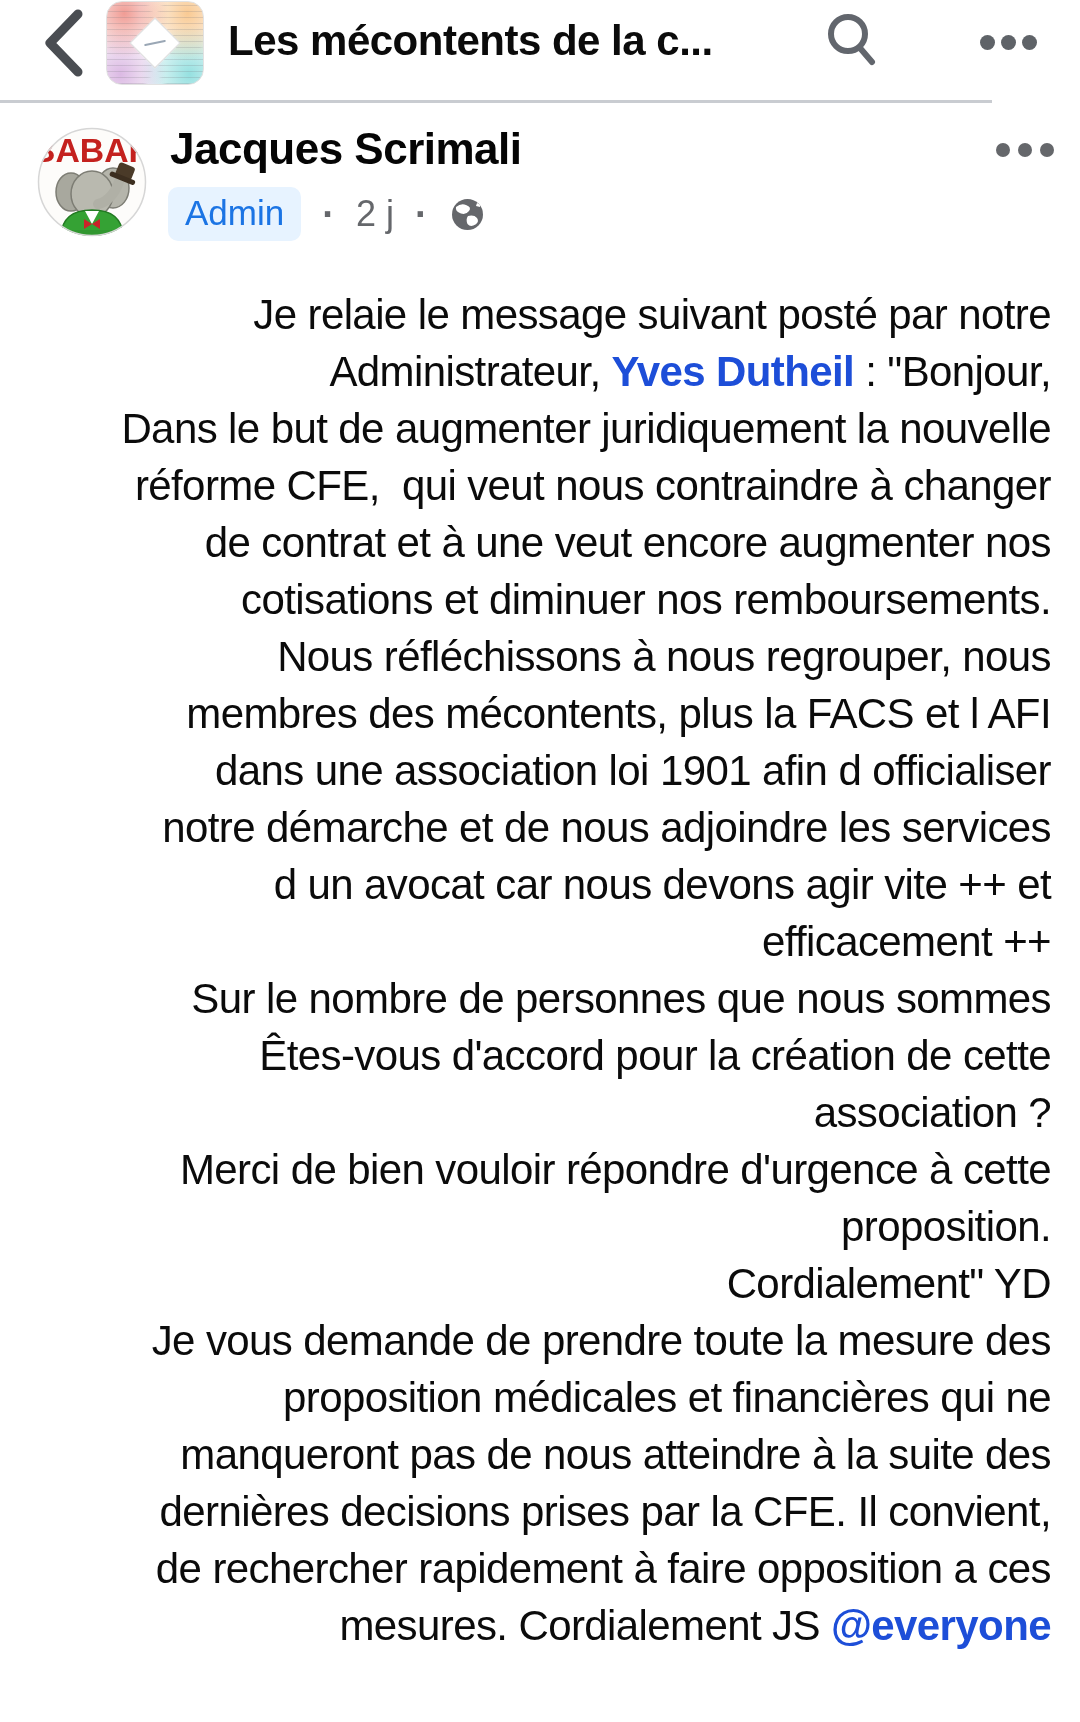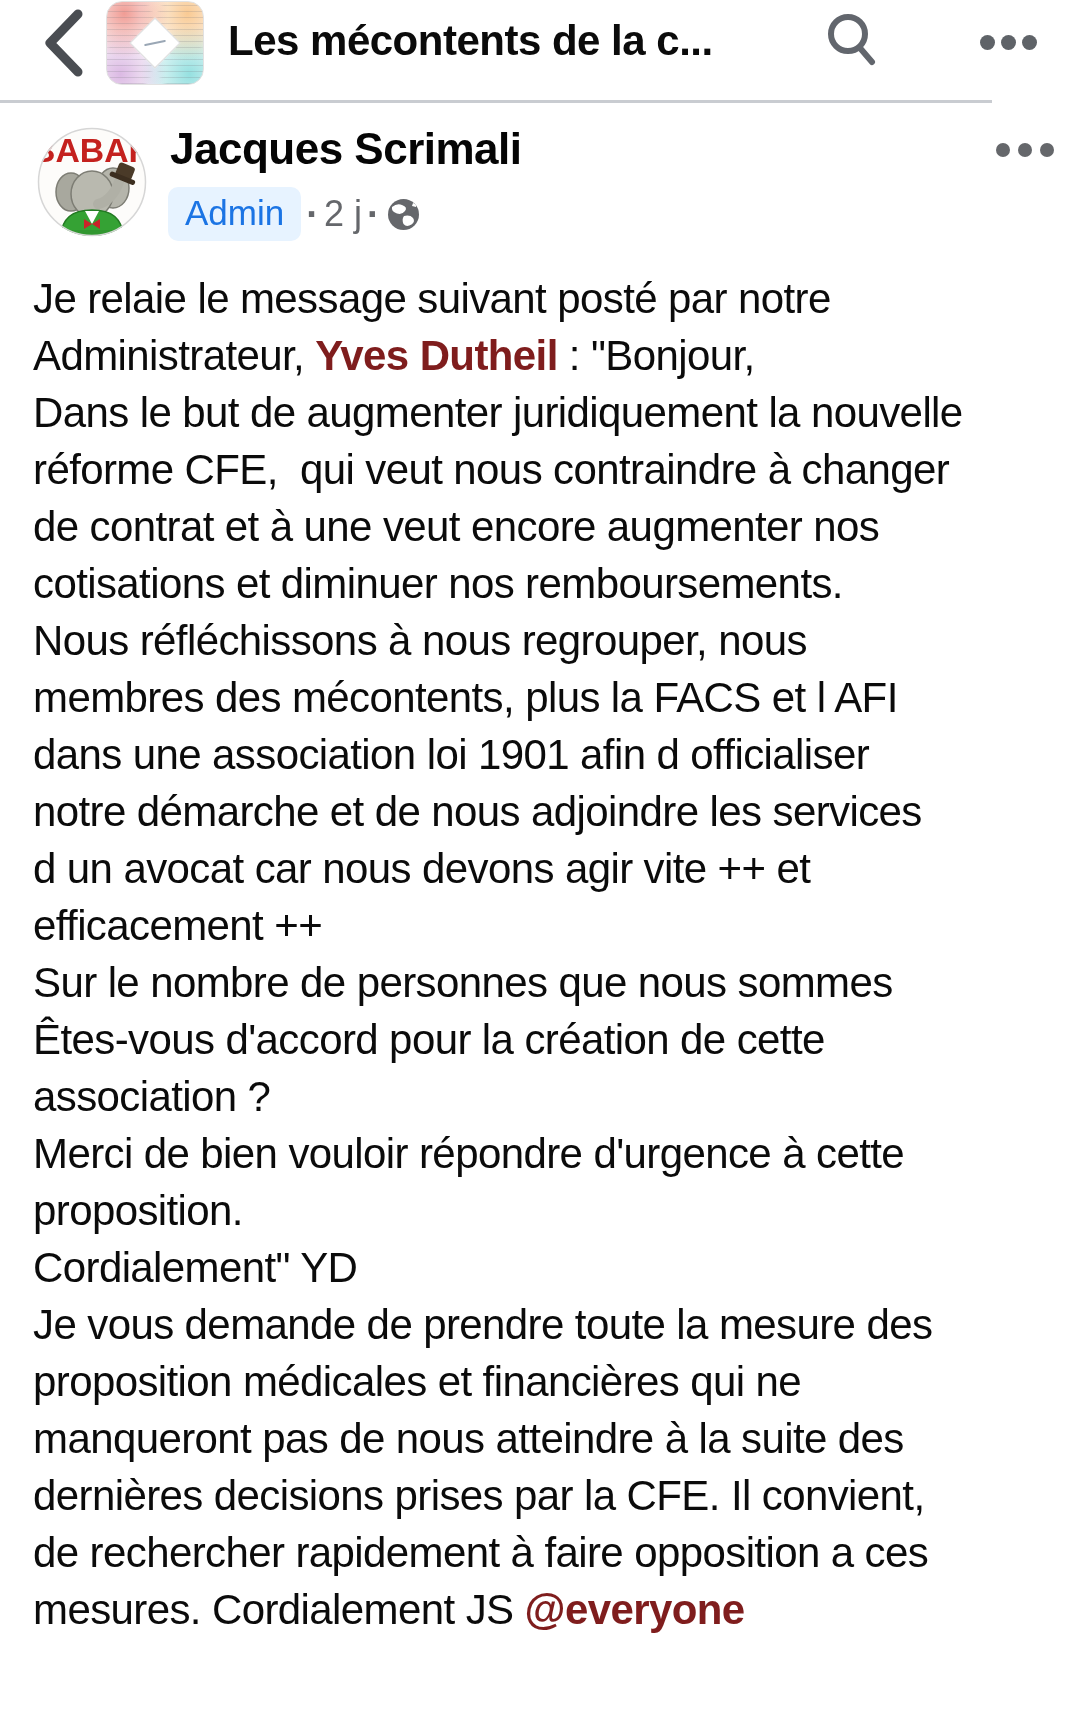--- a/index.html
+++ b/index.html
@@ -44,30 +44,30 @@
   .topbar-more{position:absolute;left:968px;top:0;width:80px;height:84px;background:none;border:none;
     display:flex;align-items:center;justify-content:center;gap:6px;cursor:pointer;}
   .topbar-more .dot{width:15px;height:15px;border-radius:50%;background:#5f6368;}
   
   .post-avatar{position:absolute;left:36px;top:126px;width:112px;height:112px;cursor:pointer;}
   .author-name{position:absolute;left:170px;top:124px;font-size:44px;font-weight:bold;color:#050505;
     letter-spacing:-0.5px;cursor:pointer;}
   .post-more{position:absolute;left:985px;top:130px;width:80px;height:40px;background:none;border:none;
     display:flex;align-items:center;justify-content:center;gap:8px;cursor:pointer;}
   .post-more .dot{width:14px;height:14px;border-radius:50%;background:#65676B;}
-  .meta-row{position:absolute;left:168px;top:188px;height:52px;display:flex;align-items:center;gap:5px;}
+  .meta-row{position:absolute;left:168px;top:188px;height:52px;display:flex;align-items:center;gap:21px;}
   .admin-badge{background:#E7F3FF;color:#1B74E4;font-size:35px;line-height:35px;
     padding:8px 17px 11px 17px;border-radius:10px;}
   .meta-sep{color:#65676B;font-size:38px;font-weight:bold;line-height:38px;}
   .meta-time{color:#65676B;font-size:36px;line-height:38px;}
   .globe{width:33px;height:33px;margin-left:2px;}
   
-  .post-body{position:absolute;left:33px;top:270px;width:1018px;color:#0b0b0b;}
+  .post-body{position:absolute;left:33px;top:286px;width:1018px;color:#0b0b0b;text-align:right;}
   .post-line{font-size:42px;line-height:57px;letter-spacing:-0.6px;white-space:pre;}
-  .post-link{color:#7f1d1d;font-weight:bold;text-decoration:none;cursor:pointer;}
+  .post-link{color:#1d4ed8;font-weight:bold;text-decoration:none;cursor:pointer;}
 </style>
 </head>
 <body>
 
 <header class="topbar">
   <button class="back-btn">
     <span>
       <svg width="64" height="78" viewBox="0 0 64 78">
         <polyline points="44,10 16,39 44,68" fill="none" stroke="#4a4d52" stroke-width="9" stroke-linecap="round" stroke-linejoin="round"></polyline>
       </svg>

